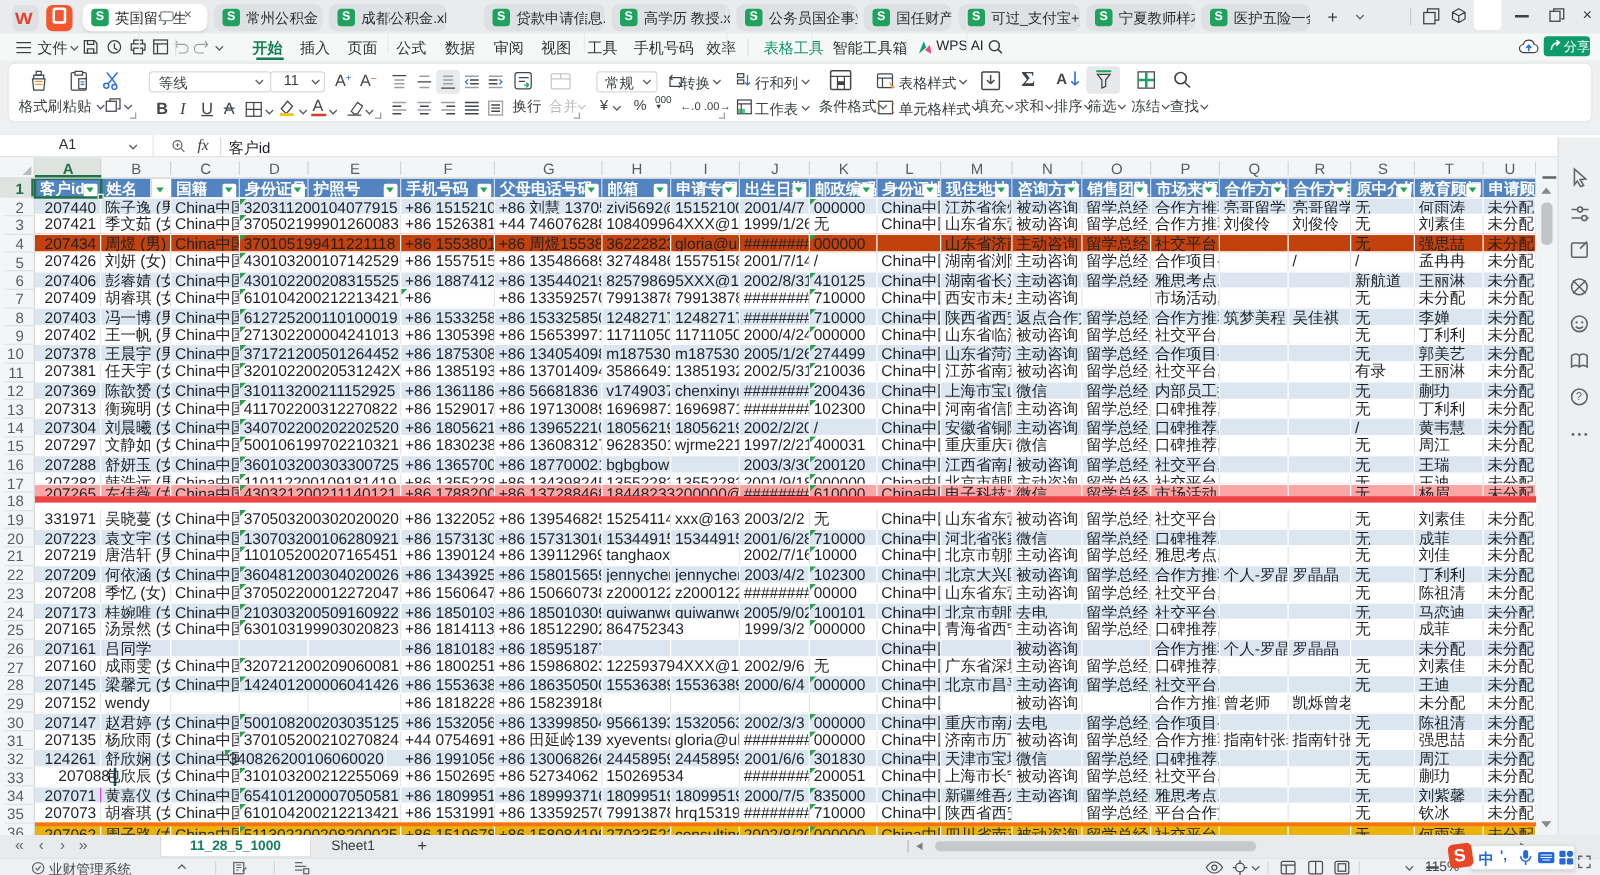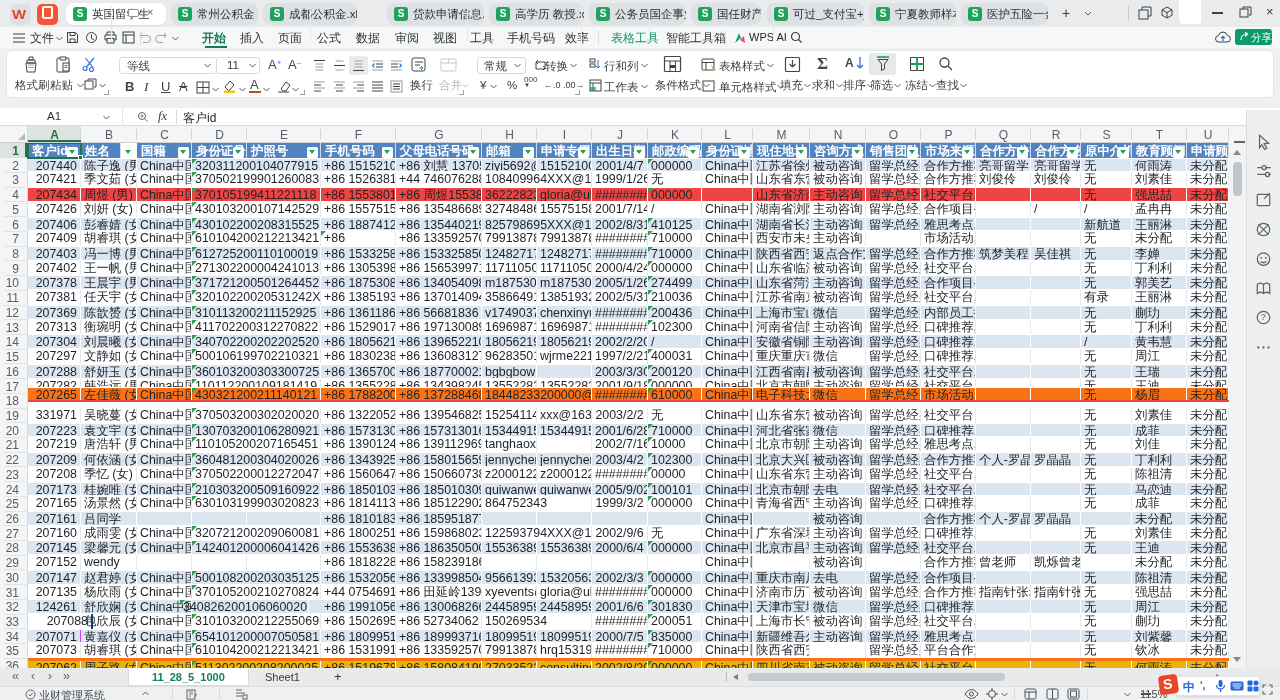--- a/index.html
+++ b/index.html
@@ -646,21 +646,21 @@
       <div class="c" style="left:725px;width:57px;border-right:1px solid #e4e8eb">山东省东营市</div>
       <div class="c" style="left:782px;width:56px;border-right:1px solid #e4e8eb">被动咨询</div>
       <div class="c" style="left:838px;width:55px;border-right:1px solid #e4e8eb">留学总经办</div>
       <div class="c" style="left:893px;width:55px;border-right:1px solid #e4e8eb">合作方推荐</div>
       <div class="c" style="left:948px;width:55px;border-right:1px solid #e4e8eb">刘俊伶</div>
       <div class="c" style="left:1003px;width:50px;border-right:1px solid #e4e8eb">刘俊伶</div>
       <div class="c" style="left:1053px;width:51px;border-right:1px solid #e4e8eb">无</div>
       <div class="c" style="left:1104px;width:55px;border-right:1px solid #e4e8eb">刘素佳</div>
       <div class="c" style="left:1159px;width:42px;border-right:1px solid #e4e8eb">未分配</div>
     </div>
-    <div class="row" style="top:44.16px;height:14.72px;background:#ef4444;border-top:1px solid #fff;border-bottom:1px solid #fff;">
+    <div class="row" style="top:44.16px;height:14.72px;background:#c2410c;border-top:1px solid #fff;border-bottom:1px solid #fff;">
       <div class="c num" style="left:0px;width:53px;border-right:1px solid #fff">207434</div>
       <div class="c" style="left:53px;width:56px;border-right:1px solid #fff">周煜 (男)</div>
       <div class="c" style="left:109px;width:55px;border-right:1px solid #fff">China中国</div>
       <div class="c" style="left:164px;width:129px;border-right:1px solid #fff"><i class="tri"></i>370105199411221118</div>
       <div class="c" style="left:293px;width:75px;border-right:1px solid #fff">+86 155380192</div>
       <div class="c" style="left:368px;width:86px;border-right:1px solid #fff">+86 周煜155380</div>
       <div class="c" style="left:454px;width:55px;border-right:1px solid #fff">3622282359</div>
       <div class="c" style="left:509px;width:55px;border-right:1px solid #fff">gloria@ukic</div>
       <div class="c ctr" style="left:564px;width:56px;border-right:1px solid #fff">########</div>
       <div class="c" style="left:620px;width:54px;border-right:1px solid #fff"><i class="tri"></i>000000</div>
@@ -953,21 +953,21 @@
       <div class="c" style="left:725px;width:57px;border-right:1px solid #e4e8eb">北京市朝阳区</div>
       <div class="c" style="left:782px;width:56px;border-right:1px solid #e4e8eb">主动咨询</div>
       <div class="c" style="left:838px;width:55px;border-right:1px solid #e4e8eb">留学总经办</div>
       <div class="c" style="left:893px;width:55px;border-right:1px solid #e4e8eb">社交平台,/</div>
       <div class="c" style="left:948px;width:55px;border-right:1px solid #e4e8eb"></div>
       <div class="c" style="left:1003px;width:50px;border-right:1px solid #e4e8eb"></div>
       <div class="c" style="left:1053px;width:51px;border-right:1px solid #e4e8eb">无</div>
       <div class="c" style="left:1104px;width:55px;border-right:1px solid #e4e8eb">王迪</div>
       <div class="c" style="left:1159px;width:42px;border-right:1px solid #e4e8eb">未分配</div>
     </div>
-    <div class="row" style="top:244px;height:14.72px;background:#f97316;border-top:1px solid #fff;border-bottom:2px solid #ef4444;">
+    <div class="row" style="top:244px;height:14.72px;background:#fca5a5;border-top:1px solid #fff;border-bottom:5px solid #ef4444;">
       <div class="c num" style="left:0px;width:53px;border-right:1px solid #fff">207265</div>
       <div class="c" style="left:53px;width:56px;border-right:1px solid #fff">左佳薇 (女)</div>
       <div class="c" style="left:109px;width:55px;border-right:1px solid #fff">China中国</div>
       <div class="c" style="left:164px;width:129px;border-right:1px solid #fff"><i class="tri"></i>430321200211140121</div>
       <div class="c" style="left:293px;width:75px;border-right:1px solid #fff">+86 178820074</div>
       <div class="c" style="left:368px;width:86px;border-right:1px solid #fff">+86 13728846803</div>
       <div class="c" style="left:454px;width:110px;border-right:1px solid #fff">18448233200000@qq.com</div>
       <div class="c ctr" style="left:564px;width:56px;border-right:1px solid #fff">########</div>
       <div class="c" style="left:620px;width:54px;border-right:1px solid #fff"><i class="tri"></i>610000</div>
       <div class="c" style="left:674px;width:51px;border-right:1px solid #fff">China中国</div>

